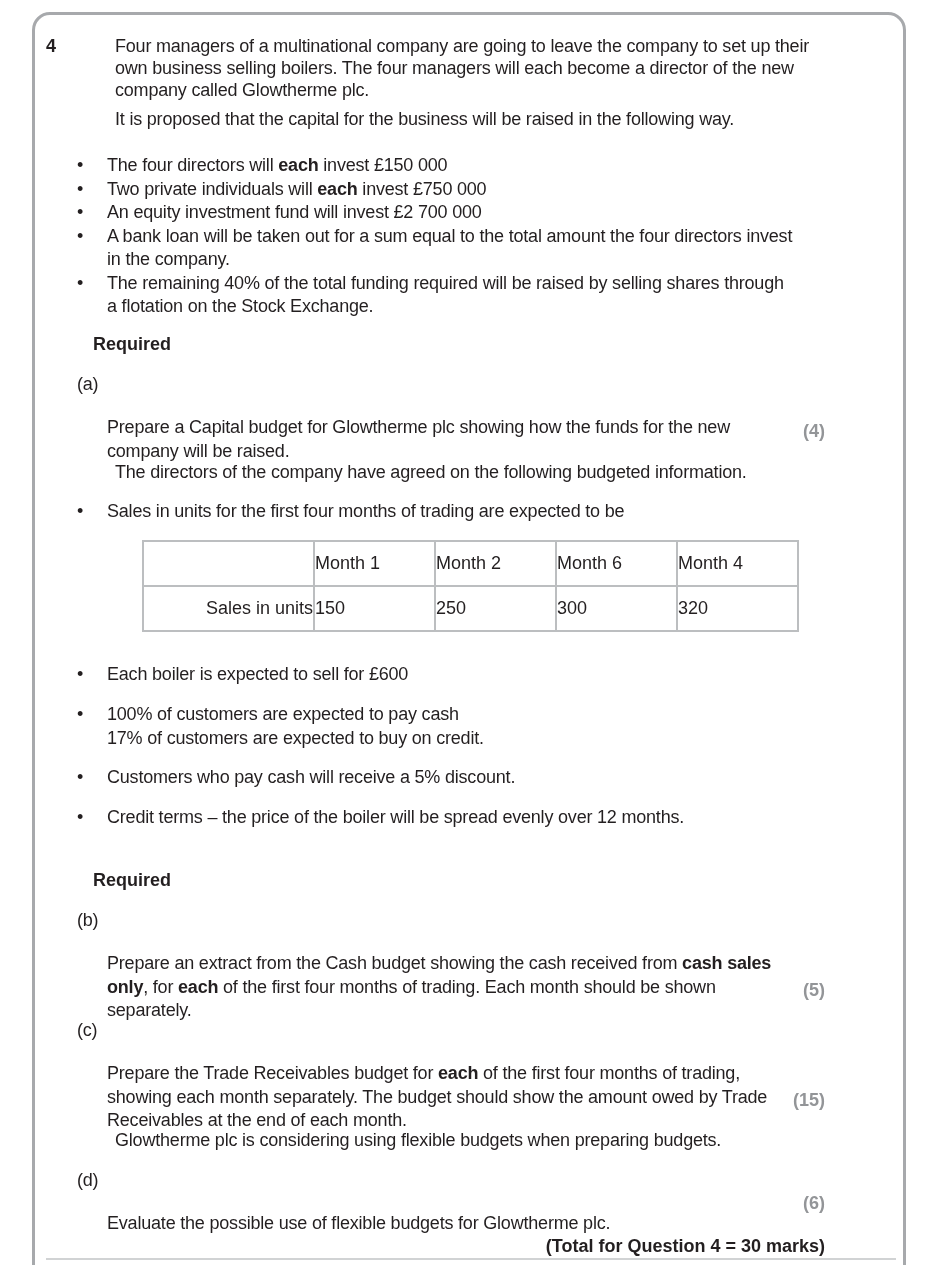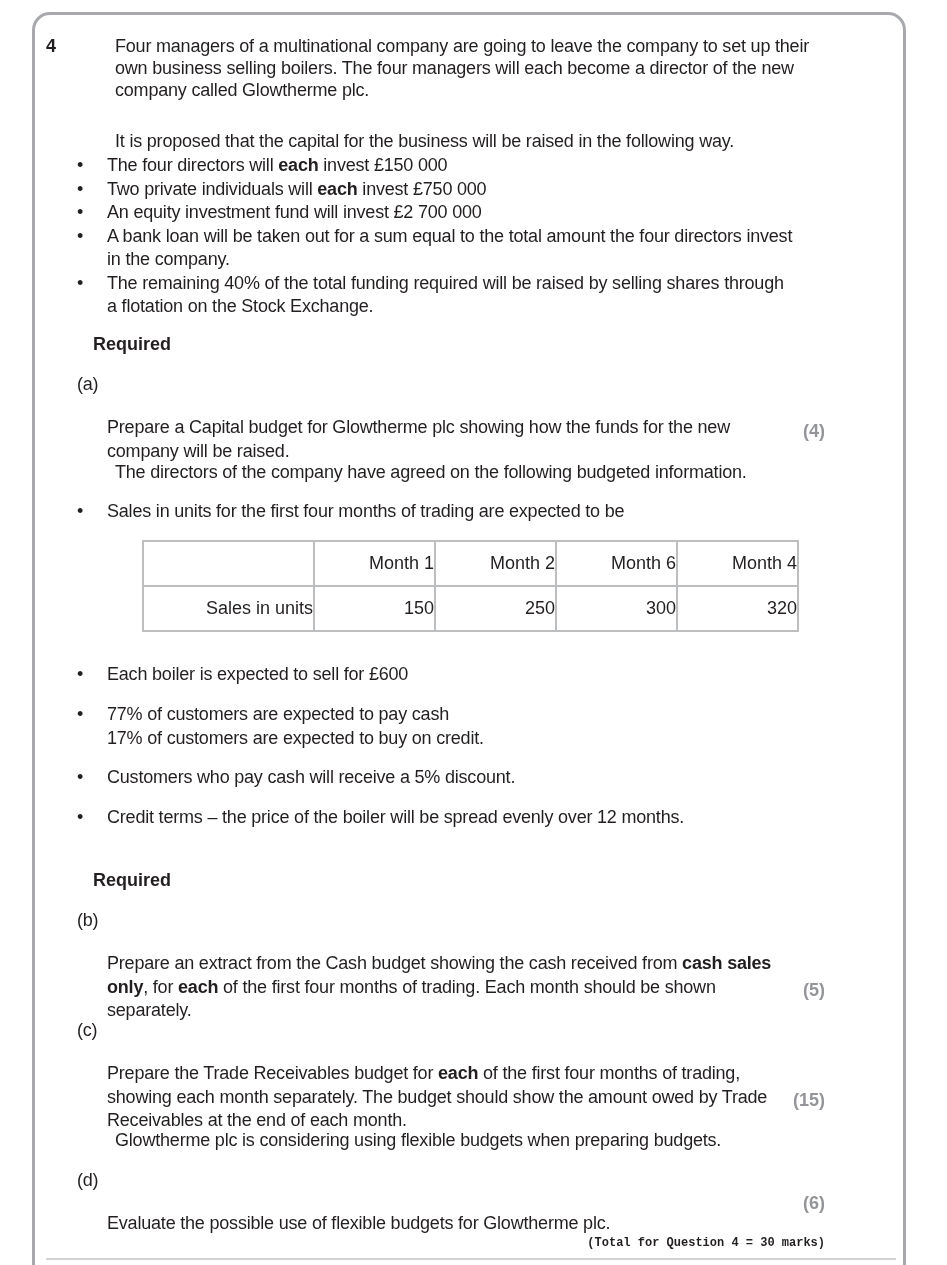--- a/index.html
+++ b/index.html
@@ -25,44 +25,44 @@
     .bullets li { position: relative; padding-left: 30px; line-height: 23.5px; letter-spacing: -0.2px; }
     .bullets li .dot { position: absolute; left: 0; top: 0; width: 14px; text-align: left; }
     .bold { font-weight: bold; }
     .heading { position: absolute; left: 93px; font-weight: bold; }
     .part { position: absolute; left: 77px; width: 720px; line-height: 23.5px; letter-spacing: -0.2px; }
     .part .lbl { position: absolute; left: 0; top: 0; }
     .part .txt { display: block; padding-left: 30px; margin-top: 43px; }
     .marks {
       position: absolute; right: 122px; font-weight: bold; color: #939598; font-size: 18px;
     }
-    .total { position: absolute; right: 122px; top: 1236px; font-weight: bold; font-size: 12px; font-family: Liberation Mono, monospace; }
+    .total { position: absolute; right: 122px; top: 1236px; font-weight: bold; font-size: 18px; }
     table.sales {
       position: absolute; left: 142px; top: 540px; border-collapse: collapse;
       font-size: 18px;
     }
     table.sales td {
-      border: 2px solid #bcbec0; height: 43px; text-align: right; padding: 0;
+      border: 2px solid #bcbec0; height: 43px; text-align: left; padding: 0;
     }
     table.sales td.rowlbl { text-align: right; padding-left: 9px; width: 160px; }
     table.sales td.mcol { width: 119px; }
     table.sales td.blank { width: 169px; }
   </style>
 </head>
 <body>
 
 <div class="frame"></div>
 <div class="bottom-rule"></div>
 
 <div class="content">
   <div class="qnum">4</div>
 
   <div class="para" style="top:35px;">Four managers of a multinational company are going to leave the company to set up their own business selling boilers.  The four managers will each become a director of the new company called Glowtherme plc.</div>
 
-  <div class="para" style="top:130px;">It is proposed that the capital for the business will be raised in the following way.</div>
+  <div class="para" style="top:108px;">It is proposed that the capital for the business will be raised in the following way.</div>
 
   <ul class="bullets" style="top:154px;">
     <li><span class="dot">•</span><span>The four directors will </span><span class="bold">each</span><span> invest £150 000</span></li>
     <li><span class="dot">•</span><span>Two private individuals will </span><span class="bold">each</span><span> invest £750 000</span></li>
     <li><span class="dot">•</span><span>An equity investment fund will invest £2 700 000</span></li>
     <li><span class="dot">•</span><span>A bank loan will be taken out for a sum equal to the total amount the four directors invest in the company.</span></li>
     <li><span class="dot">•</span><span>The remaining 40% of the total funding required will be raised by selling shares through a flotation on the Stock Exchange.</span></li>
   </ul>
 
   <div class="heading" style="top:334px;">Required</div>
@@ -95,21 +95,21 @@
       <td>300</td>
       <td>320</td>
     </tr>
   </tbody>
     </table>
 
   <ul class="bullets" style="top:663px;">
     <li><span class="dot">•</span><span>Each boiler is expected to sell for £600</span></li>
   </ul>
   <ul class="bullets" style="top:703px;">
-    <li><span class="dot">•</span><span>77% of customers are expected to pay cash</span><br><span>17% of customers are expected to buy on credit.</span></li>
+    <li><span class="dot">•</span><span>100% of customers are expected to pay cash</span><br><span>17% of customers are expected to buy on credit.</span></li>
   </ul>
   <ul class="bullets" style="top:766px;">
     <li><span class="dot">•</span><span>Customers who pay cash will receive a 5% discount.</span></li>
   </ul>
   <ul class="bullets" style="top:806px;">
     <li><span class="dot">•</span><span>Credit terms – the price of the boiler will be spread evenly over 12 months.</span><br></li>
   </ul>
 
   <div class="heading" style="top:870px;">Required</div>
 

